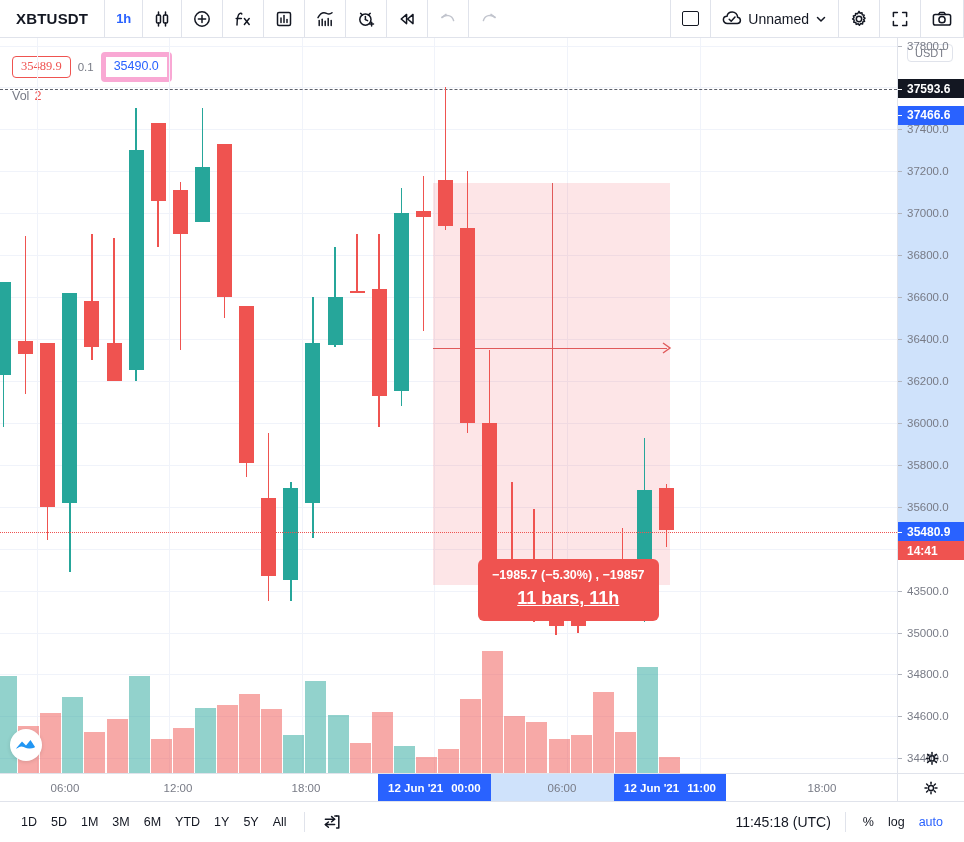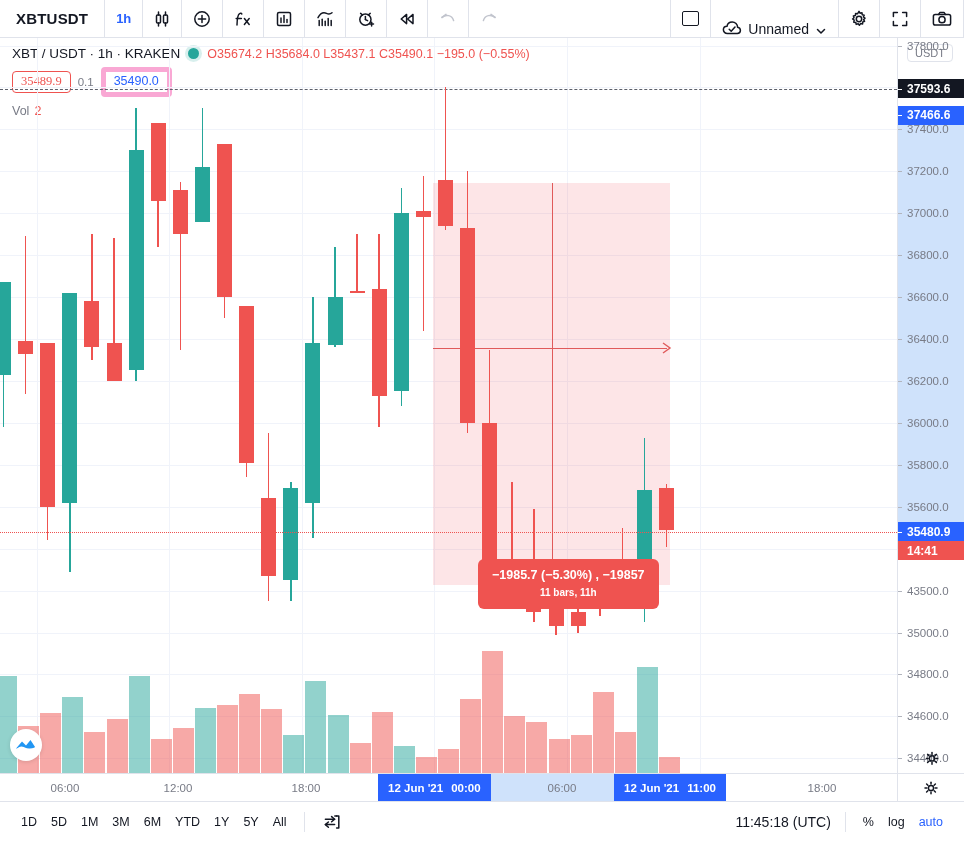--- a/index.html
+++ b/index.html
@@ -30,21 +30,21 @@
   }
   .tb-btn.noborder { border-right:none; }
   .tb-int { font-size:13px; font-weight:600; color:#2962ff; }
   .tb-spacer { flex:1; border-right:1px solid #e0e3eb; }
   .tb-layout {
     display:flex; align-items:center; justify-content:center;
     width:40px; border-right:1px solid #e0e3eb; cursor:pointer;
   }
   .tb-layout .sq { width:17px; height:15px; border:1.6px solid #131722; border-radius:2px; }
   .tb-saved {
-    display:flex; align-items:flex-end; gap:6px; padding:0 11px;
+    display:flex; align-items:center; gap:6px; padding:0 11px;
     border-right:1px solid #e0e3eb; cursor:pointer;
   }
   .tb-saved .nm { font-size:14px; color:#131722; }
   .tb-publish {
     display:flex; align-items:center; justify-content:center;
     background:#2962ff; color:#fff; font-size:15px; font-weight:600;
     padding:0 22px; cursor:pointer;
   }
   svg { display:block; }
   .ico { stroke:#131722; stroke-width:1.5; fill:none; stroke-linecap:round; stroke-linejoin:round; }
@@ -95,21 +95,21 @@
     position:absolute; background:rgba(242,54,69,0.13);
   }
   .m-harrow { position:absolute; height:0; border-top:1px solid #e05a5a; }
   .m-varrow { position:absolute; width:0; border-left:1px solid #e05a5a; }
   .m-head { position:absolute; }
   .m-tip {
     position:absolute; background:#ef5350; color:#fff; border-radius:6px;
     padding:7px 14px 8px; text-align:center; font-size:12.5px; font-weight:700;
     line-height:1.55; white-space:nowrap;
   }
-  .m-tip .l2 { font-size:10px; }
+  .m-tip .l2 { font-size:18px;text-decoration:underline; }
 
   .tvlogo {
     position:absolute; left:10px; bottom:12px; width:32px; height:32px;
     border-radius:50%; background:#fff; display:flex; align-items:center; justify-content:center;
     box-shadow:0 1px 4px rgba(0,0,0,.12);
   }
 
   
   .priceaxis {
     position:absolute; left:897px; top:38px; width:67px; height:735px;
@@ -324,25 +324,20 @@
           <g class="ico">
         <rect x="2.4" y="5.4" width="17.2" height="10.6" rx="1.8"></rect>
         <circle cx="11" cy="10.7" r="3.1"></circle>
         <path d="M7.6 5.4 L9 3.4 H13 L14.4 5.4"></path>
       </g>
         </svg>
     </div>
   </div>
 
   <div class="legend">
-    <div class="leg-row1">
-      <span class="leg-title">XBT / USDT · 1h · KRAKEN</span>
-      <span class="leg-dot"></span>
-      <span class="leg-ohlc">O35674.2 H35684.0 L35437.1 C35490.1 −195.0 (−0.55%)</span>
-    </div>
     <div class="leg-row2">
       <span class="pill bid">35489.9</span>
       <span class="spread">0.1</span>
       <span class="pill ask">35490.0</span>
     </div>
     <div class="leg-vol">
       <span>Vol</span><b>2</b>
     </div>
   </div>
 

